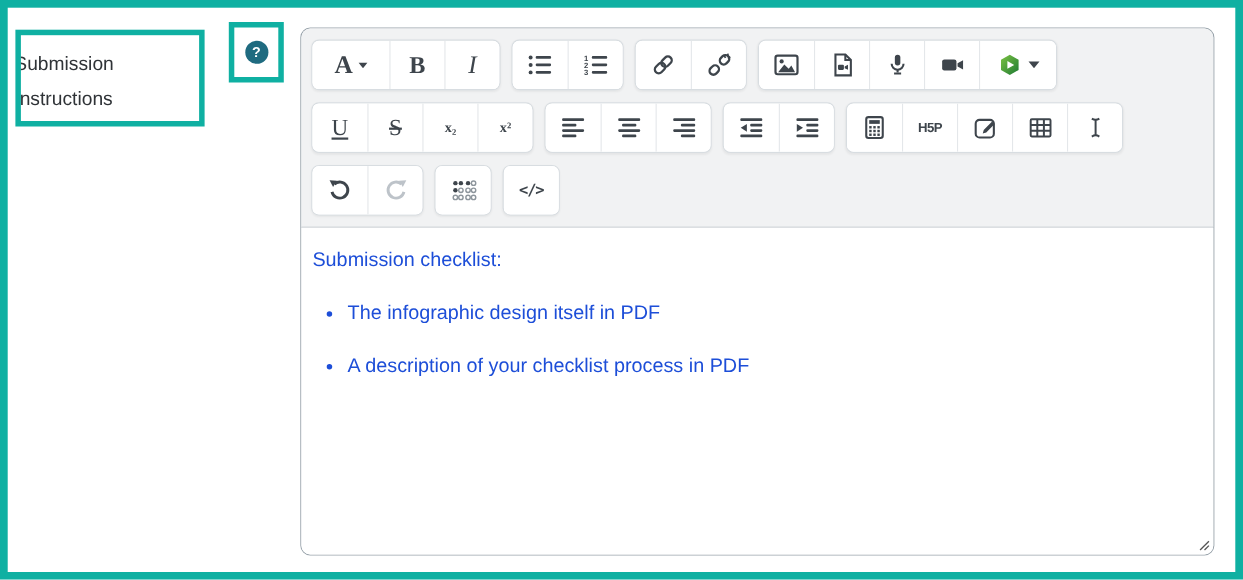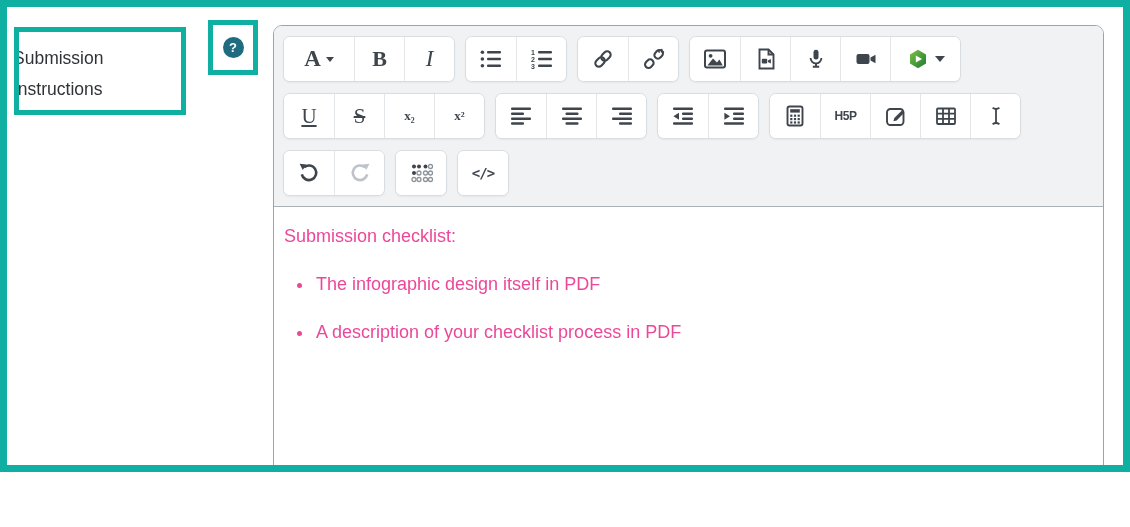--- a/index.html
+++ b/index.html
@@ -1,18 +1,18 @@
 <!DOCTYPE html>
 <html style="--teal: #0fb0a2; --helpbg: #1f6b80;"><head>
 <meta charset="utf-8">
 <style>
   * { margin:0; padding:0; box-sizing:border-box; }
   body { background:#fff; font-family:"Liberation Sans", sans-serif; }
   .canvas {
-    position:relative; width:1130px; height:472px;
+    position:relative; width:1130px; height:527px;
     border:7px solid var(--teal, #0fb0a2); background:#fff; overflow:hidden;
   }
   
   .label-box {
     position:absolute; left:7px; top:20px; width:172px; height:88px;
     border:5px solid var(--teal, #0fb0a2); background:#fff; overflow:hidden;
   }
   .label-text {
     margin:11px 0 0 -6px; font-size:17.5px; line-height:31px; color:#2f3337;
     width:170px;
@@ -61,21 +61,21 @@
   .glyph-h5p { font-size:12px; font-weight:800; letter-spacing:-0.5px; font-family:"Liberation Sans", sans-serif; }
   .glyph-code { font-size:14px; font-weight:600; font-family:"DejaVu Sans Mono", monospace; letter-spacing:-1px; }
   .caret {
     width:0; height:0; border-left:4.5px solid transparent;
     border-right:4.5px solid transparent; border-top:5.5px solid #3e454c;
   }
   .caret.big { border-left-width:5.5px; border-right-width:5.5px; border-top-width:6.5px; }
   .disabled { color:#bdc3c9; cursor:default; }
   .content {
     position:relative; flex:1; background:#fff; border-radius:0 0 8px 8px;
-    padding:13px 10px; font-size:18px; line-height:32px; color:#ec4899;
+    padding:13px 10px; font-size:18px; line-height:32px; color:#1d4ed8;
     cursor:text; overflow:hidden;
   }
   .content ul { margin:0; padding-left:30px; }
   .content li { padding-left:2px;margin-top:16px; }
   .resize-handle { position:absolute; right:3px; bottom:3px; cursor:nwse-resize; }
 </style>
 </head>
 <body>
 
 <div class="canvas">

